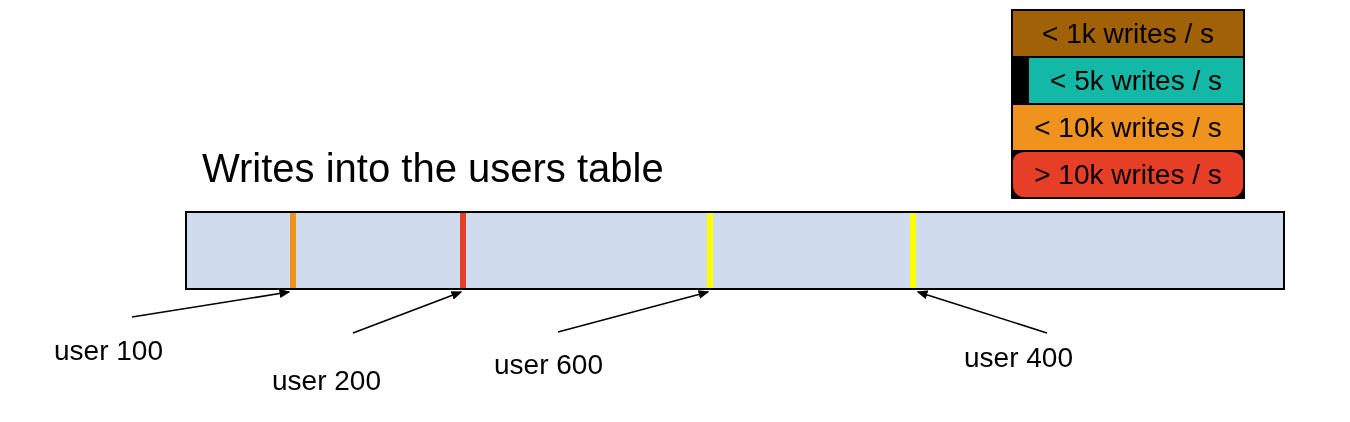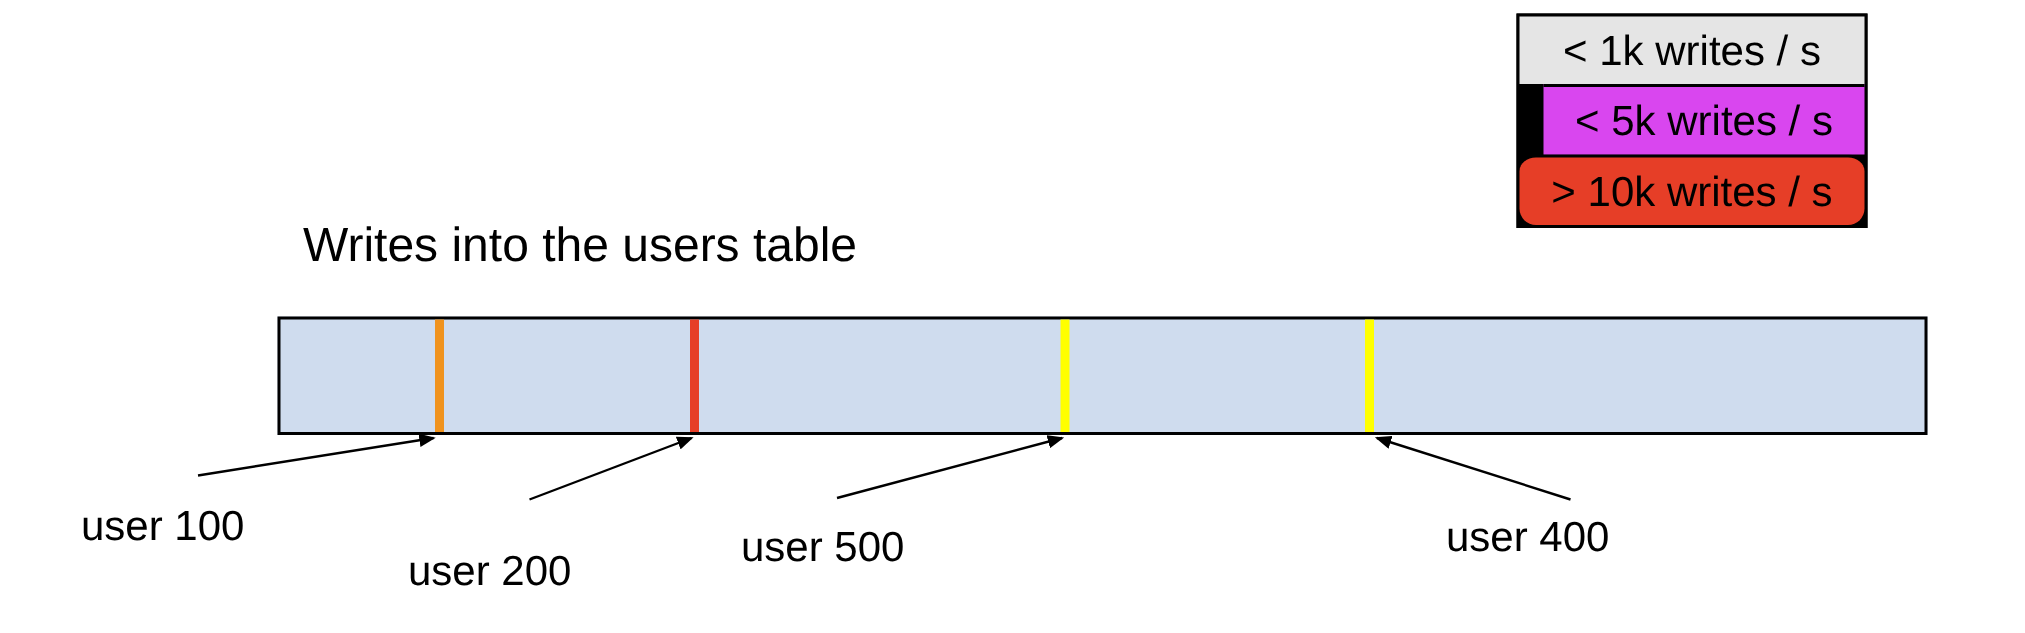--- a/index.html
+++ b/index.html
@@ -12,21 +12,21 @@
     position: relative;
     width: 1350px;
     height: 422px;
     background: #ffffff;
     overflow: hidden;
   }
   .diagram-title {
     position: absolute;
     left: 202px;
     top: 146px;
-    font-size: 32px;
+    font-size: 40px;
     line-height: 1.1;
     color: #000000;
     white-space: nowrap;
     text-align: center;
   }
   .legend {
     position: absolute;
     left: 1011px;
     top: 9px;
     width: 234px;
@@ -82,25 +82,28 @@
   }
 </style>
 </head>
 <body>
 
 <div class="canvas">
 
   <div class="diagram-title">Writes into the users table</div>
 
   <div class="legend">
-      <div class="legend-row" style="background: #e5e5e5;">
+      <div class="legend-row" style="background: #a16207;">
         <span>&lt; 1k writes / s</span>
       </div>
-      <div class="legend-row" style="background: #d946ef; margin-left: 16px;">
+      <div class="legend-row" style="background: #14b8a6; margin-left: 16px;">
         <span>&lt; 5k writes / s</span>
+      </div>
+      <div class="legend-row" style="background: rgb(240, 147, 30);">
+        <span>&lt; 10k writes / s</span>
       </div>
       <div class="legend-row" style="background: rgb(230, 62, 39); border-radius: 11px;">
         <span>&gt; 10k writes / s</span>
       </div>
     </div>
 
   <div class="users-bar" style="background: rgb(207, 220, 238);">
       <div class="marker" style="left: 103px; background: rgb(240, 147, 30);"></div>
       <div class="marker" style="left: 273px; background: rgb(230, 62, 39);"></div>
       <div class="marker" style="left: 520px; background: rgb(255, 255, 0);"></div>
@@ -115,17 +118,17 @@
     </defs>
   <line x1="132" y1="317" x2="289" y2="292" marker-end="url(#arrowhead)"></line>
       <line x1="353" y1="333" x2="461" y2="292" marker-end="url(#arrowhead)"></line>
       <line x1="558" y1="332" x2="708" y2="292" marker-end="url(#arrowhead)"></line>
       <line x1="1047" y1="333" x2="918" y2="292" marker-end="url(#arrowhead)"></line>
     </svg>
 
   <div id="callouts">
       <div class="user-label" style="left: 54px; top: 336px;">user 100</div>
       <div class="user-label" style="left: 272px; top: 366px;">user 200</div>
-      <div class="user-label" style="left: 494px; top: 350px;">user 500</div>
+      <div class="user-label" style="left: 494px; top: 350px;">user 600</div>
       <div class="user-label" style="left: 964px; top: 343px;">user 400</div>
     </div>
 
 </div>
 
 </body></html>

